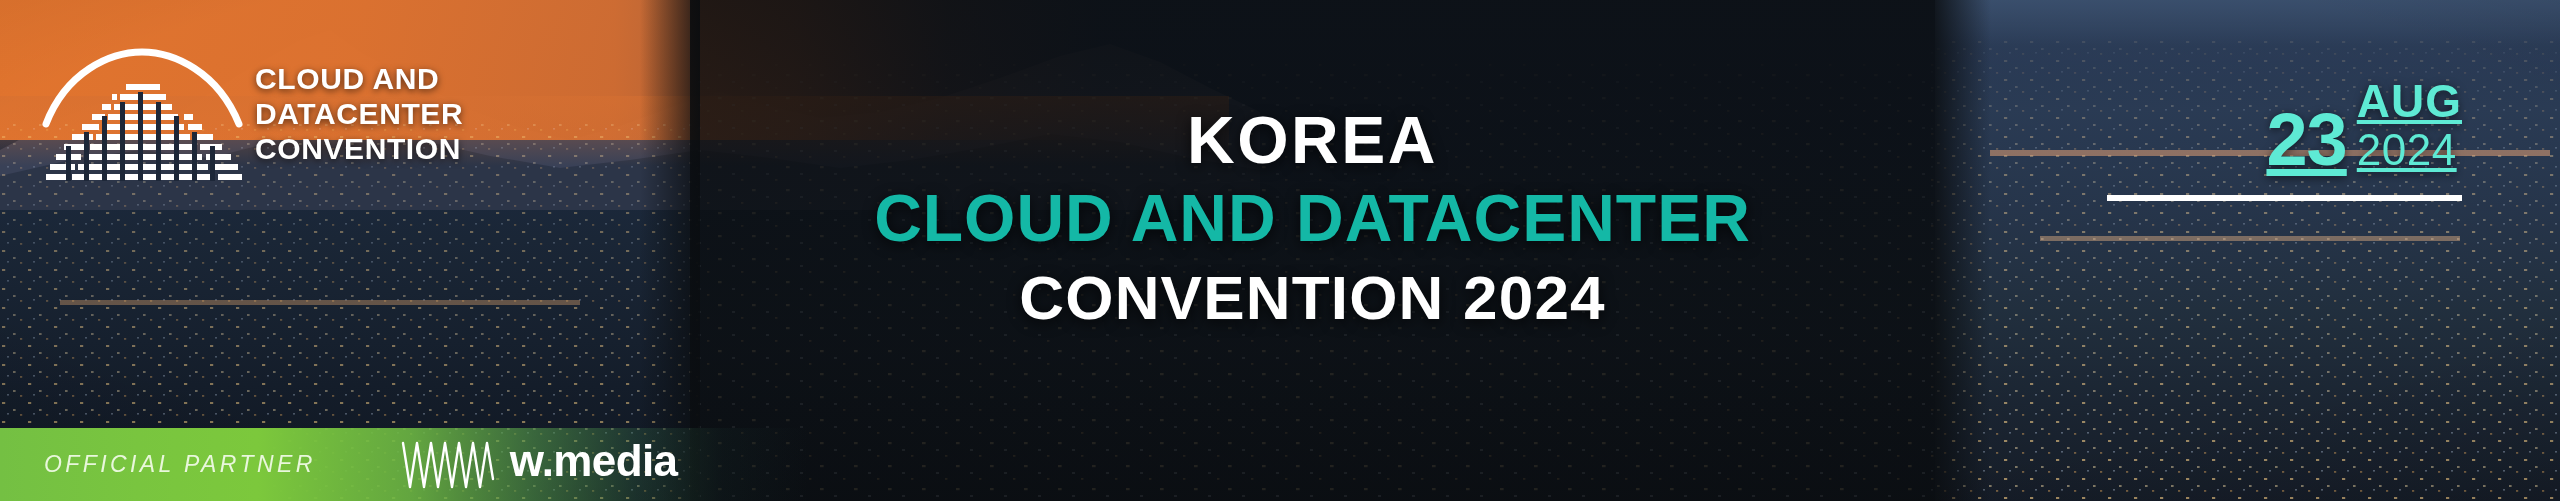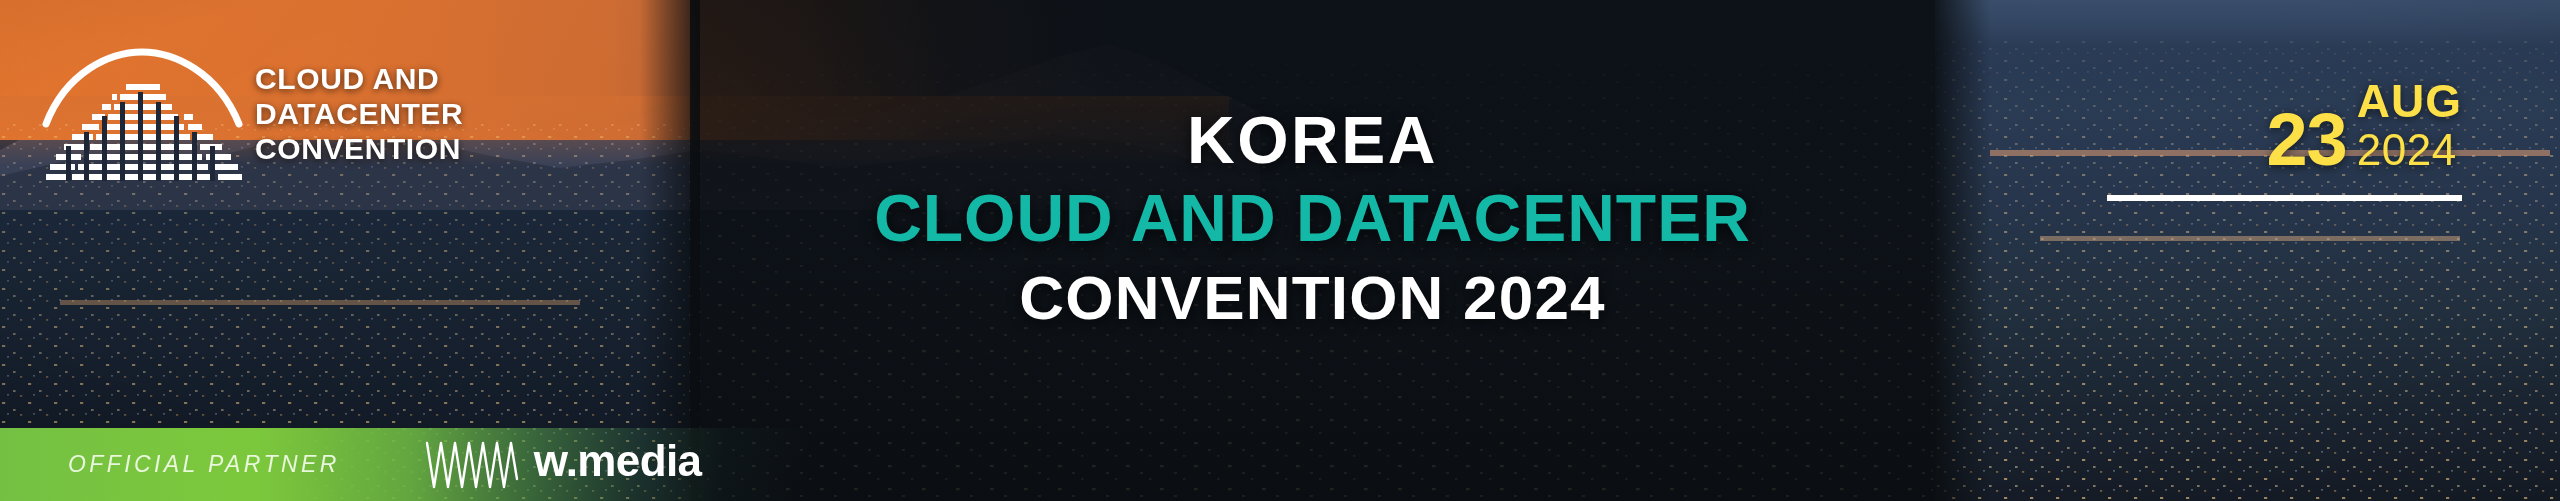--- a/index.html
+++ b/index.html
@@ -117,22 +117,23 @@
     white-space:nowrap;
   }
   #headline .h-conv {
     display:block; color:#ffffff; font-weight:bold;
     font-size:62px; line-height:1.22; letter-spacing:1.2px;
   }
 
   
   #date-block {
     position:absolute; right:98px; top:78px; z-index:6;
-    color:#fde047; text-align:right;
+    color:#5eead4; text-align:right;
     text-shadow:0 2px 10px rgba(0,0,0,.58);
+    text-decoration:underline;
   }
   #date-row { display:flex; align-items:flex-start; justify-content:flex-end; gap:10px; }
   #date-day {
     font-size:74px; font-weight:bold; line-height:.96;
     letter-spacing:-1px; padding-top:26px;
   }
   #date-my { text-align:left; }
   #date-month {
     display:block; font-size:46px; font-weight:bold;
     line-height:1.02; letter-spacing:1px;
@@ -152,21 +153,21 @@
     display:flex; align-items:center; z-index:7;
     background:linear-gradient(to right,
       #74c043 0%, #79c53f 16%, #7cc83c 30%,
       rgba(110,185,68,0.88) 48%,
       rgba(82,150,74,0.62) 62%,
       rgba(52,104,70,0.34) 74%,
       rgba(30,62,56,0.13) 84%,
       rgba(20,40,44,0) 94%);
   }
   #partner-label {
-    margin-left:68px;
+    margin-left:44px;
     color:#e9f7dc; font-size:23px; font-style:italic;
     font-weight:300; letter-spacing:3.4px; white-space:nowrap;
   }
   #partner-logo {
     margin-left:84px; display:flex; gap:14px;
   }
   #wm-wave { display:block; }
   #wm-word {
     color:#ffffff; font-size:44px; font-weight:bold;
     letter-spacing:-0.6px; line-height:1;

